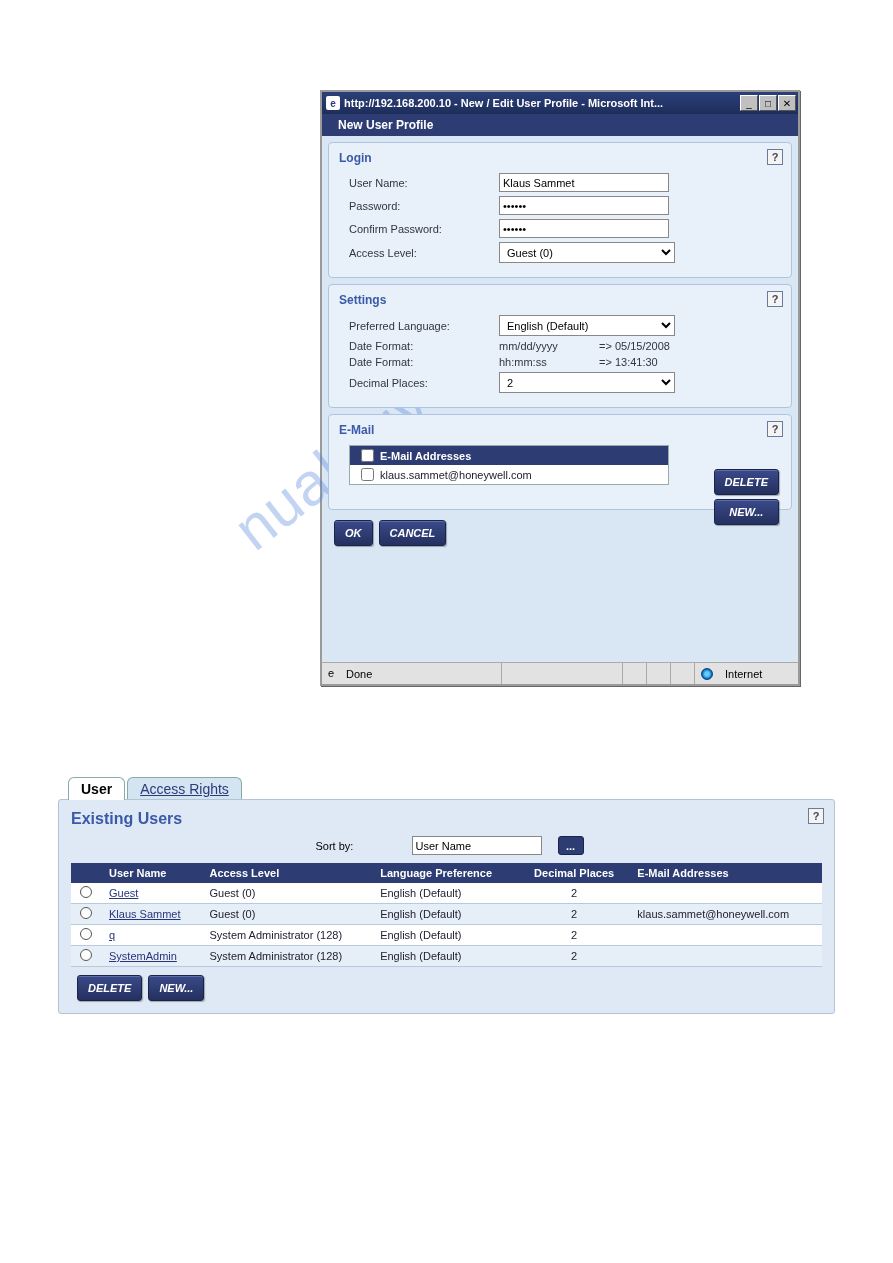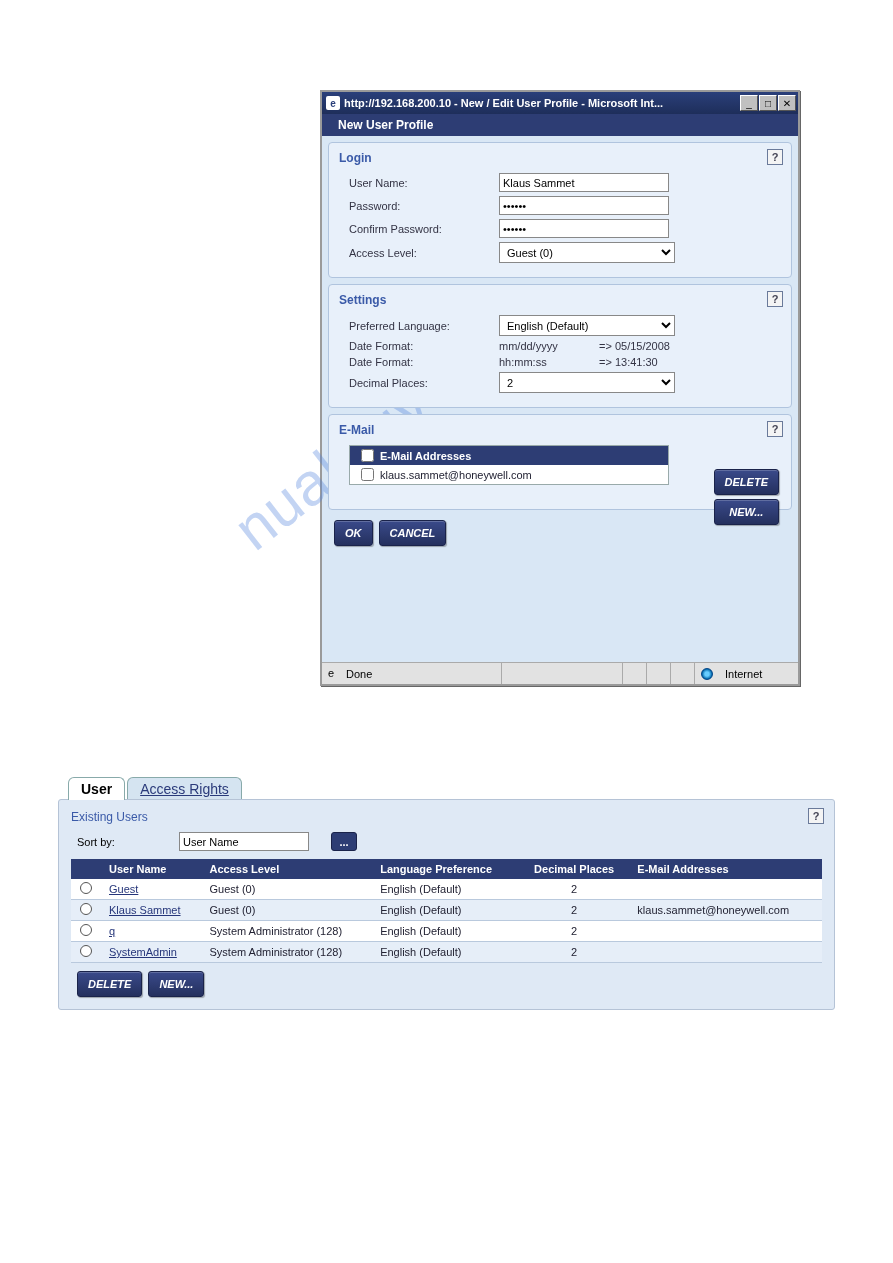--- a/index.html
+++ b/index.html
@@ -191,25 +191,25 @@
 .list-panel {
   background: #dfe9f5;
   border: 1px solid #b5c3d6;
   border-radius: 3px;
   padding: 10px 12px 12px 12px;
   position: relative;
 }
 .list-panel .help-icon { top: 8px; right: 10px; }
 .list-panel .ptitle {
   color: #3a5aa8;
-  font-weight: normal;
-  font-size: 12px;
+  font-weight: bold;
+  font-size: 16px;
   margin-bottom: 8px;
 }
-.sortrow { display: flex; align-items: center; gap: 22px; margin: 0 0 8px 6px; }
+.sortrow { display: flex; align-items: center; gap: 16px; margin: 0 0 8px 6px; justify-content: center; }
 .sortrow .lbl { width: 80px; }
 .sortrow input {
   width: 130px; height: 19px;
   border: 1px solid #888;
   font-family: inherit; font-size: 11px; padding: 1px 3px;
 }
 .sortrow .dots {
   background: #2d3d74; color: #fff;
   border: 1px solid #1a234a;
   border-radius: 3px;

